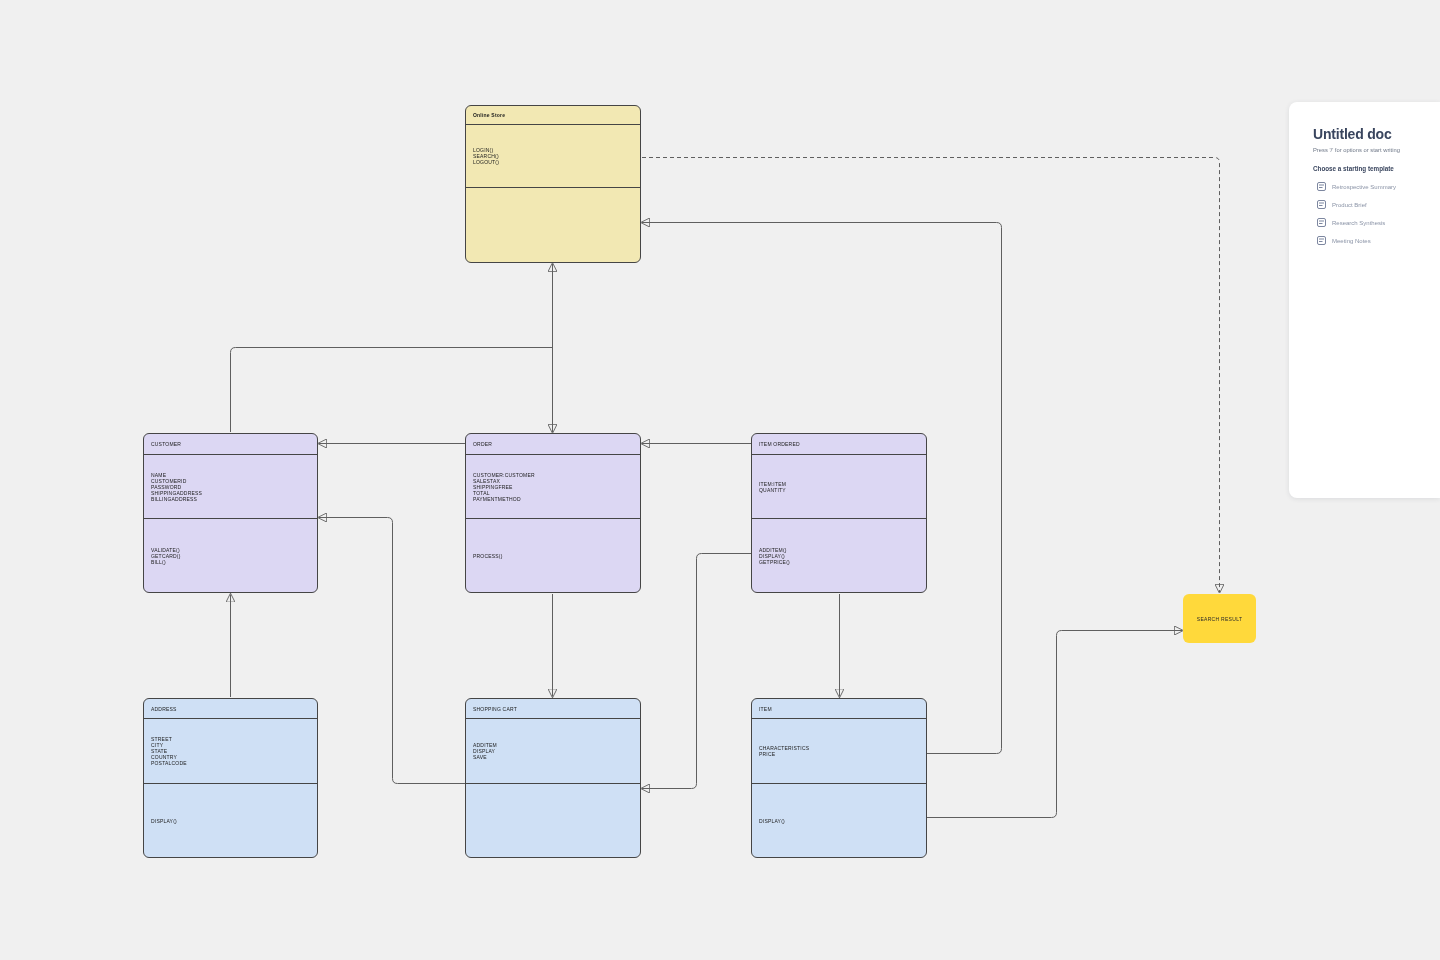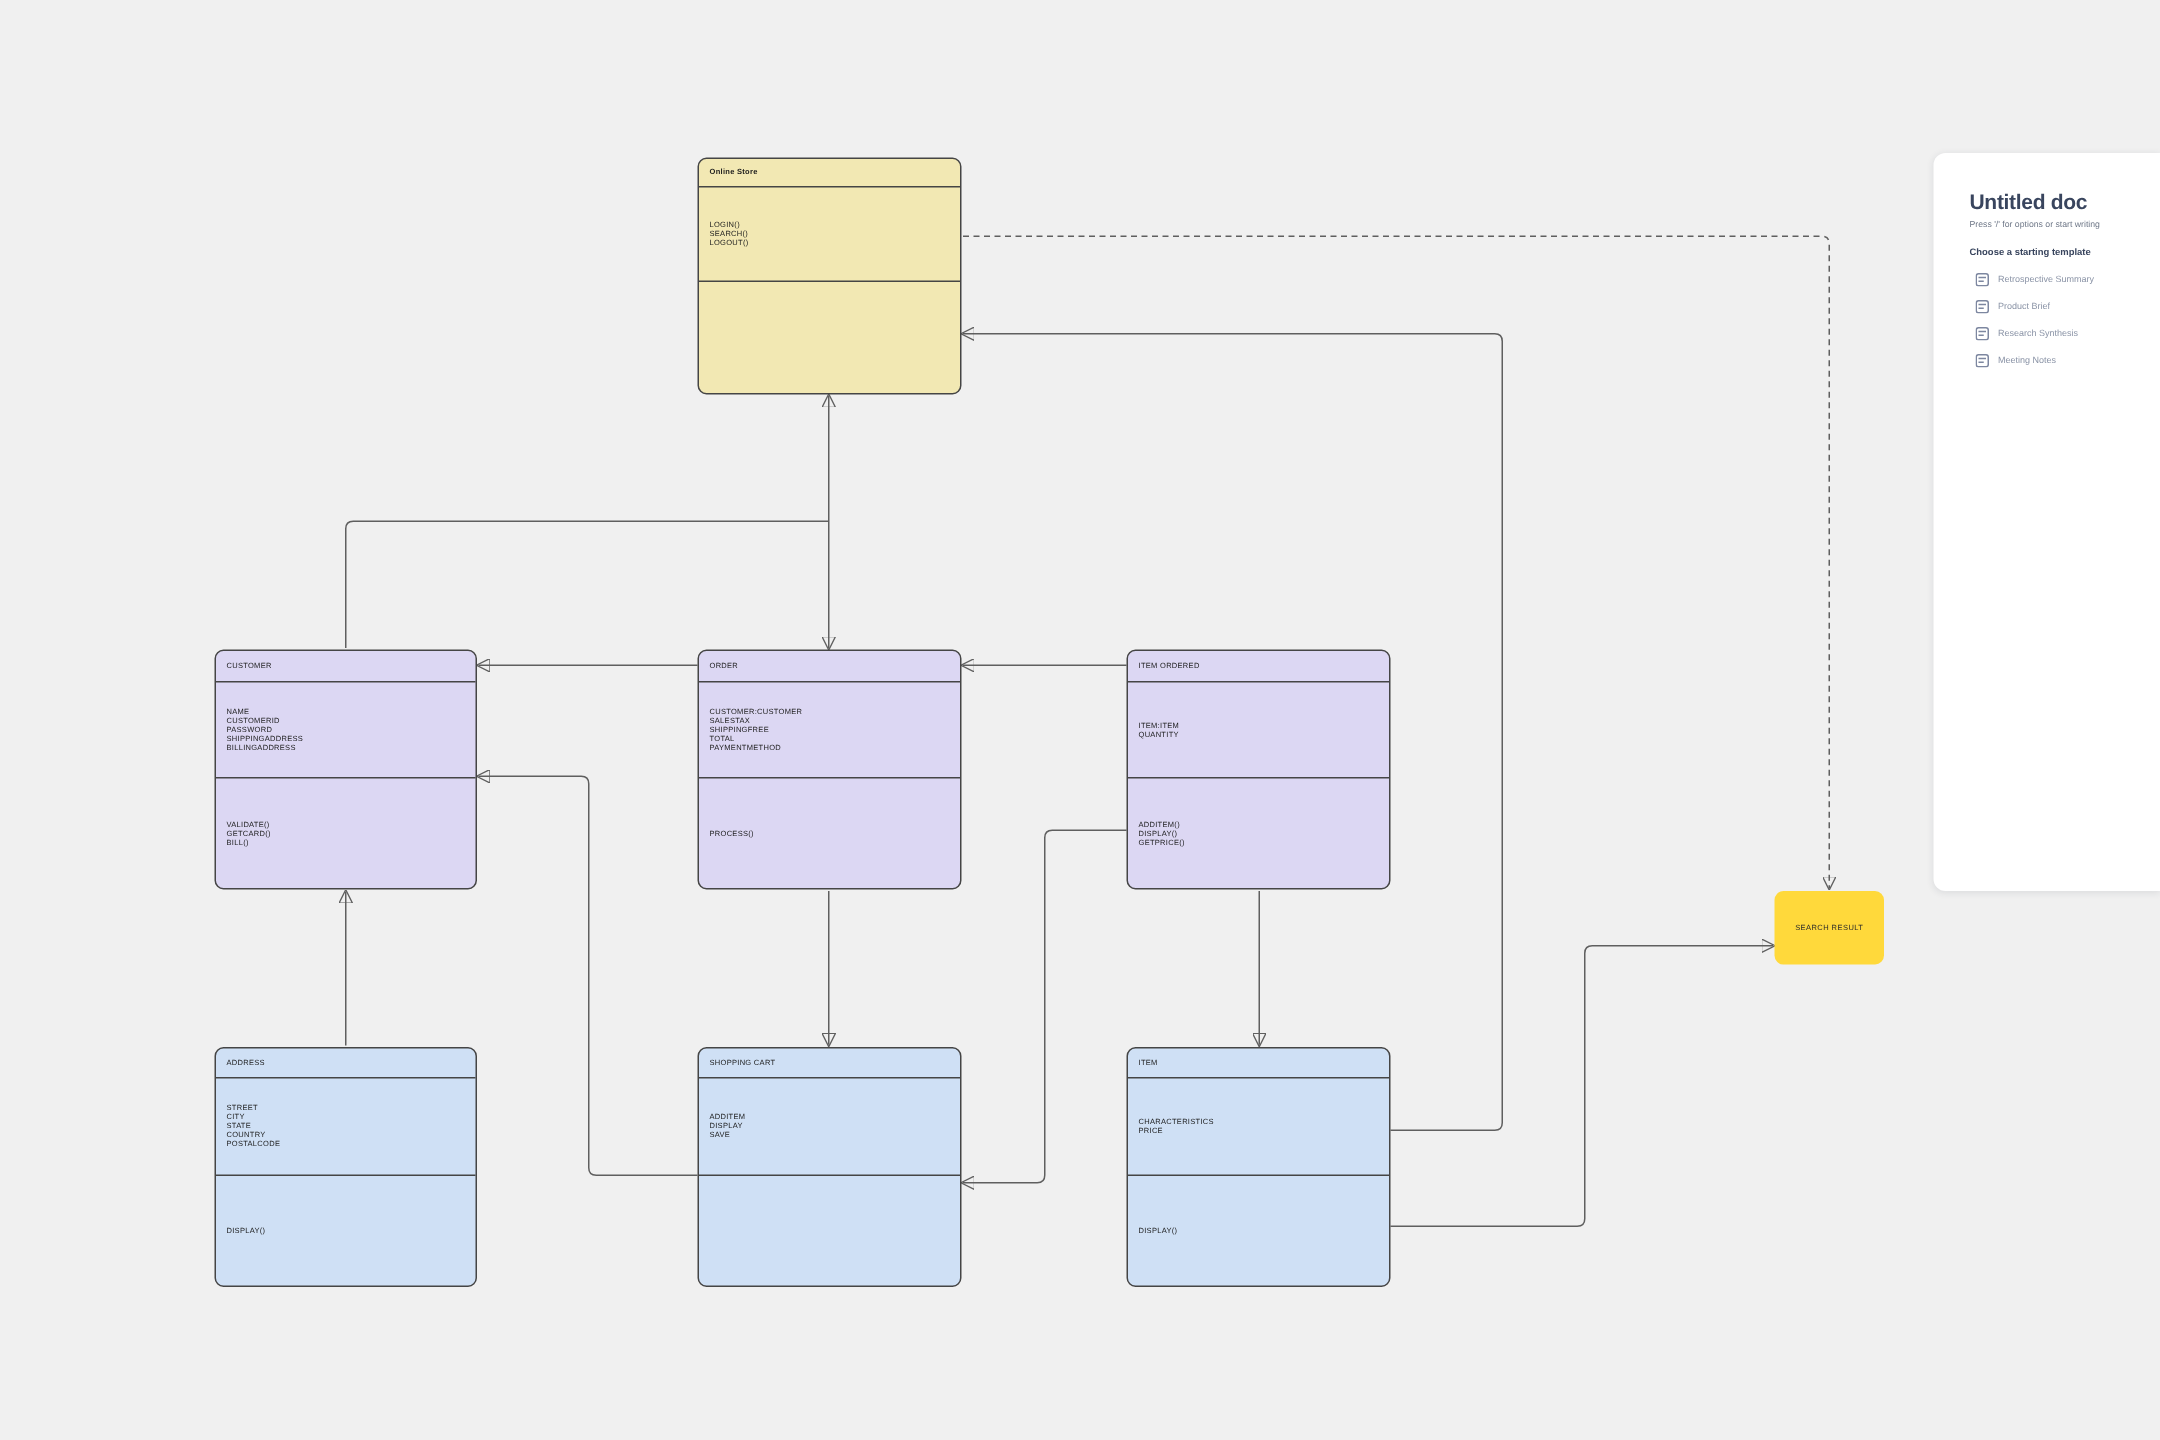--- a/index.html
+++ b/index.html
@@ -40,21 +40,21 @@
   .b6{left:751px;top:698px;width:176px;height:160px;grid-template-rows:19px 65px 1fr;}
 
   .search-result{
     position:absolute;left:1183px;top:594px;width:73px;height:49px;
     border-radius:6px;display:flex;align-items:center;justify-content:center;
     font-size:5px;letter-spacing:.3px;color:#2a2a2a;
   }
 
   
   .doc-panel{
-    position:absolute;left:1289px;top:102px;width:151px;height:492px;
+    position:absolute;left:1289px;top:102px;width:151px;height:396px;
     background:#ffffff;border-radius:8px 0 0 8px;box-sizing:border-box;
     padding:24px 12px 0 24px;
     box-shadow:0 1px 5px rgba(40,50,70,.10);
   }
   .doc-title{font-size:14px;font-weight:700;color:#39455e;letter-spacing:-.2px;margin:0 0 5px 0;}
   .doc-hint{font-size:5.8px;color:#6e7787;margin:0 0 12px 0;}
   .tpl-header{font-size:6.3px;font-weight:700;color:#39455e;margin:0 0 10px 0;}
   .tpl-list{display:flex;flex-direction:column;gap:9px;}
   .tpl-item{display:flex;align-items:center;gap:6px;padding-left:4px;cursor:pointer;}
   .tpl-item .lbl{font-size:6px;color:#8a93a6;}

